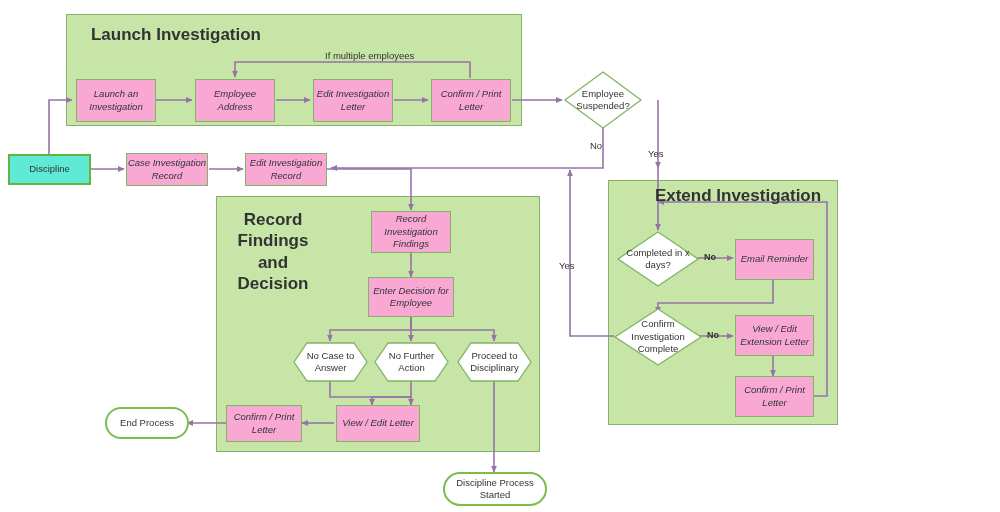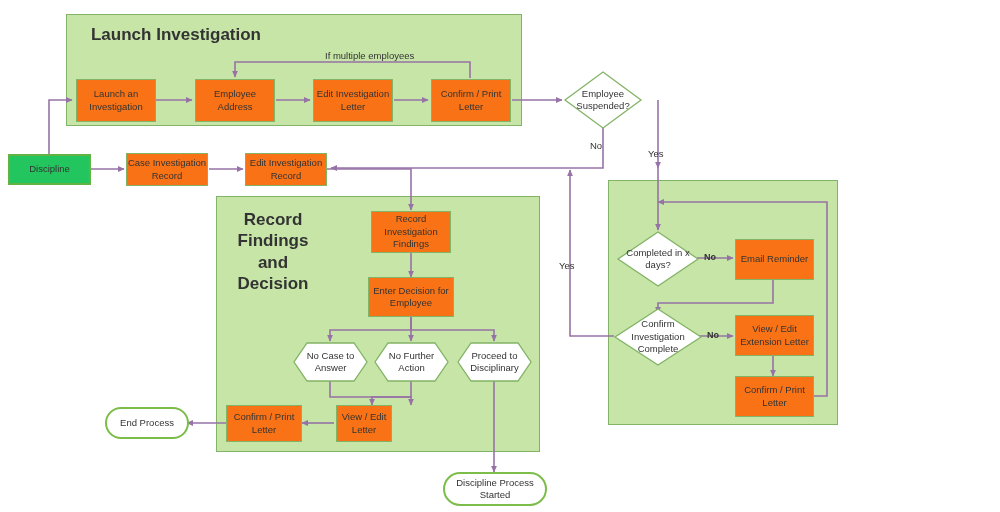--- a/index.html
+++ b/index.html
@@ -46,25 +46,26 @@
     display: flex;
     align-items: center;
     justify-content: center;
     text-align: center;
     font-size: 9.5px;
     color: #333333;
     line-height: 1.3;
     white-space: pre-line;
   }
   .rect {
-    background: #f97316;
+    background: #f9a8d4;
     border: 1px solid #82b366;
+    font-style: italic;
   }
   .rect-strong {
-    background: #22c55e;
+    background: #5eead4;
     border: 2px solid #63b342;
   }
   .pill {
     background: #ffffff;
     border: 2px solid #7cbd4a;
     border-radius: 100px;
   }
   .shape-wrap {
     position: absolute;
   }
@@ -167,20 +168,21 @@
       <path d="M773,355 L773,376"></path>
 
       <path d="M814,396 L827,396 L827,202 L658,202" marker-end=""></path>
     </g>
   </svg>
 
   <div class="group-title" style="left:86px; top:24px; width:180px;">Launch Investigation</div>
   <div class="group-title" style="left:225px; top:209px; width:96px;">Record
 Findings and
 Decision</div>
+  <div class="group-title" style="left:646px; top:185px; width:184px;">Extend Investigation</div>
 
   <div class="node rect-strong" style="left:8px; top:154px; width:83px; height:31px;">Discipline</div>
 
   <div class="node rect" style="left:76px; top:79px; width:80px; height:43px;">Launch an
 Investigation</div>
   <div class="node rect" style="left:195px; top:79px; width:80px; height:43px;">Employee
 Address</div>
   <div class="node rect" style="left:313px; top:79px; width:80px; height:43px;">Edit Investigation
 Letter</div>
   <div class="node rect" style="left:431px; top:79px; width:80px; height:43px;">Confirm / Print
@@ -222,21 +224,21 @@
   </div>
 
   <div class="shape-wrap" style="left:374px; top:342px; width:75px; height:40px;">
     <svg width="75" height="40" viewBox="0 0 75 40">
       <polygon points="14,1 61,1 74,20 61,39 14,39 1,20" fill="#ffffff" stroke="#82b366" stroke-width="1.3"></polygon>
     </svg>
     <div class="shape-label">No Further
 Action</div>
   </div>
 
-  <div class="node rect" style="left:336px; top:405px; width:56px; height:37px;">View / Edit Letter</div>
+  <div class="node rect" style="left:336px; top:405px; width:84px; height:37px;">View / Edit Letter</div>
   <div class="node rect" style="left:226px; top:405px; width:76px; height:37px;">Confirm / Print
 Letter</div>
 
   <div class="node pill" style="left:443px; top:472px; width:104px; height:34px;">Discipline Process
 Started</div>
   <div class="node pill" style="left:105px; top:407px; width:84px; height:32px;">End Process</div>
 
   <div class="shape-wrap" style="left:617px; top:231px; width:82px; height:56px;">
     <svg width="82" height="56" viewBox="0 0 82 56">
       <polygon points="41,1 81,28 41,55 1,28" fill="#ffffff" stroke="#82b366" stroke-width="1.3"></polygon>

